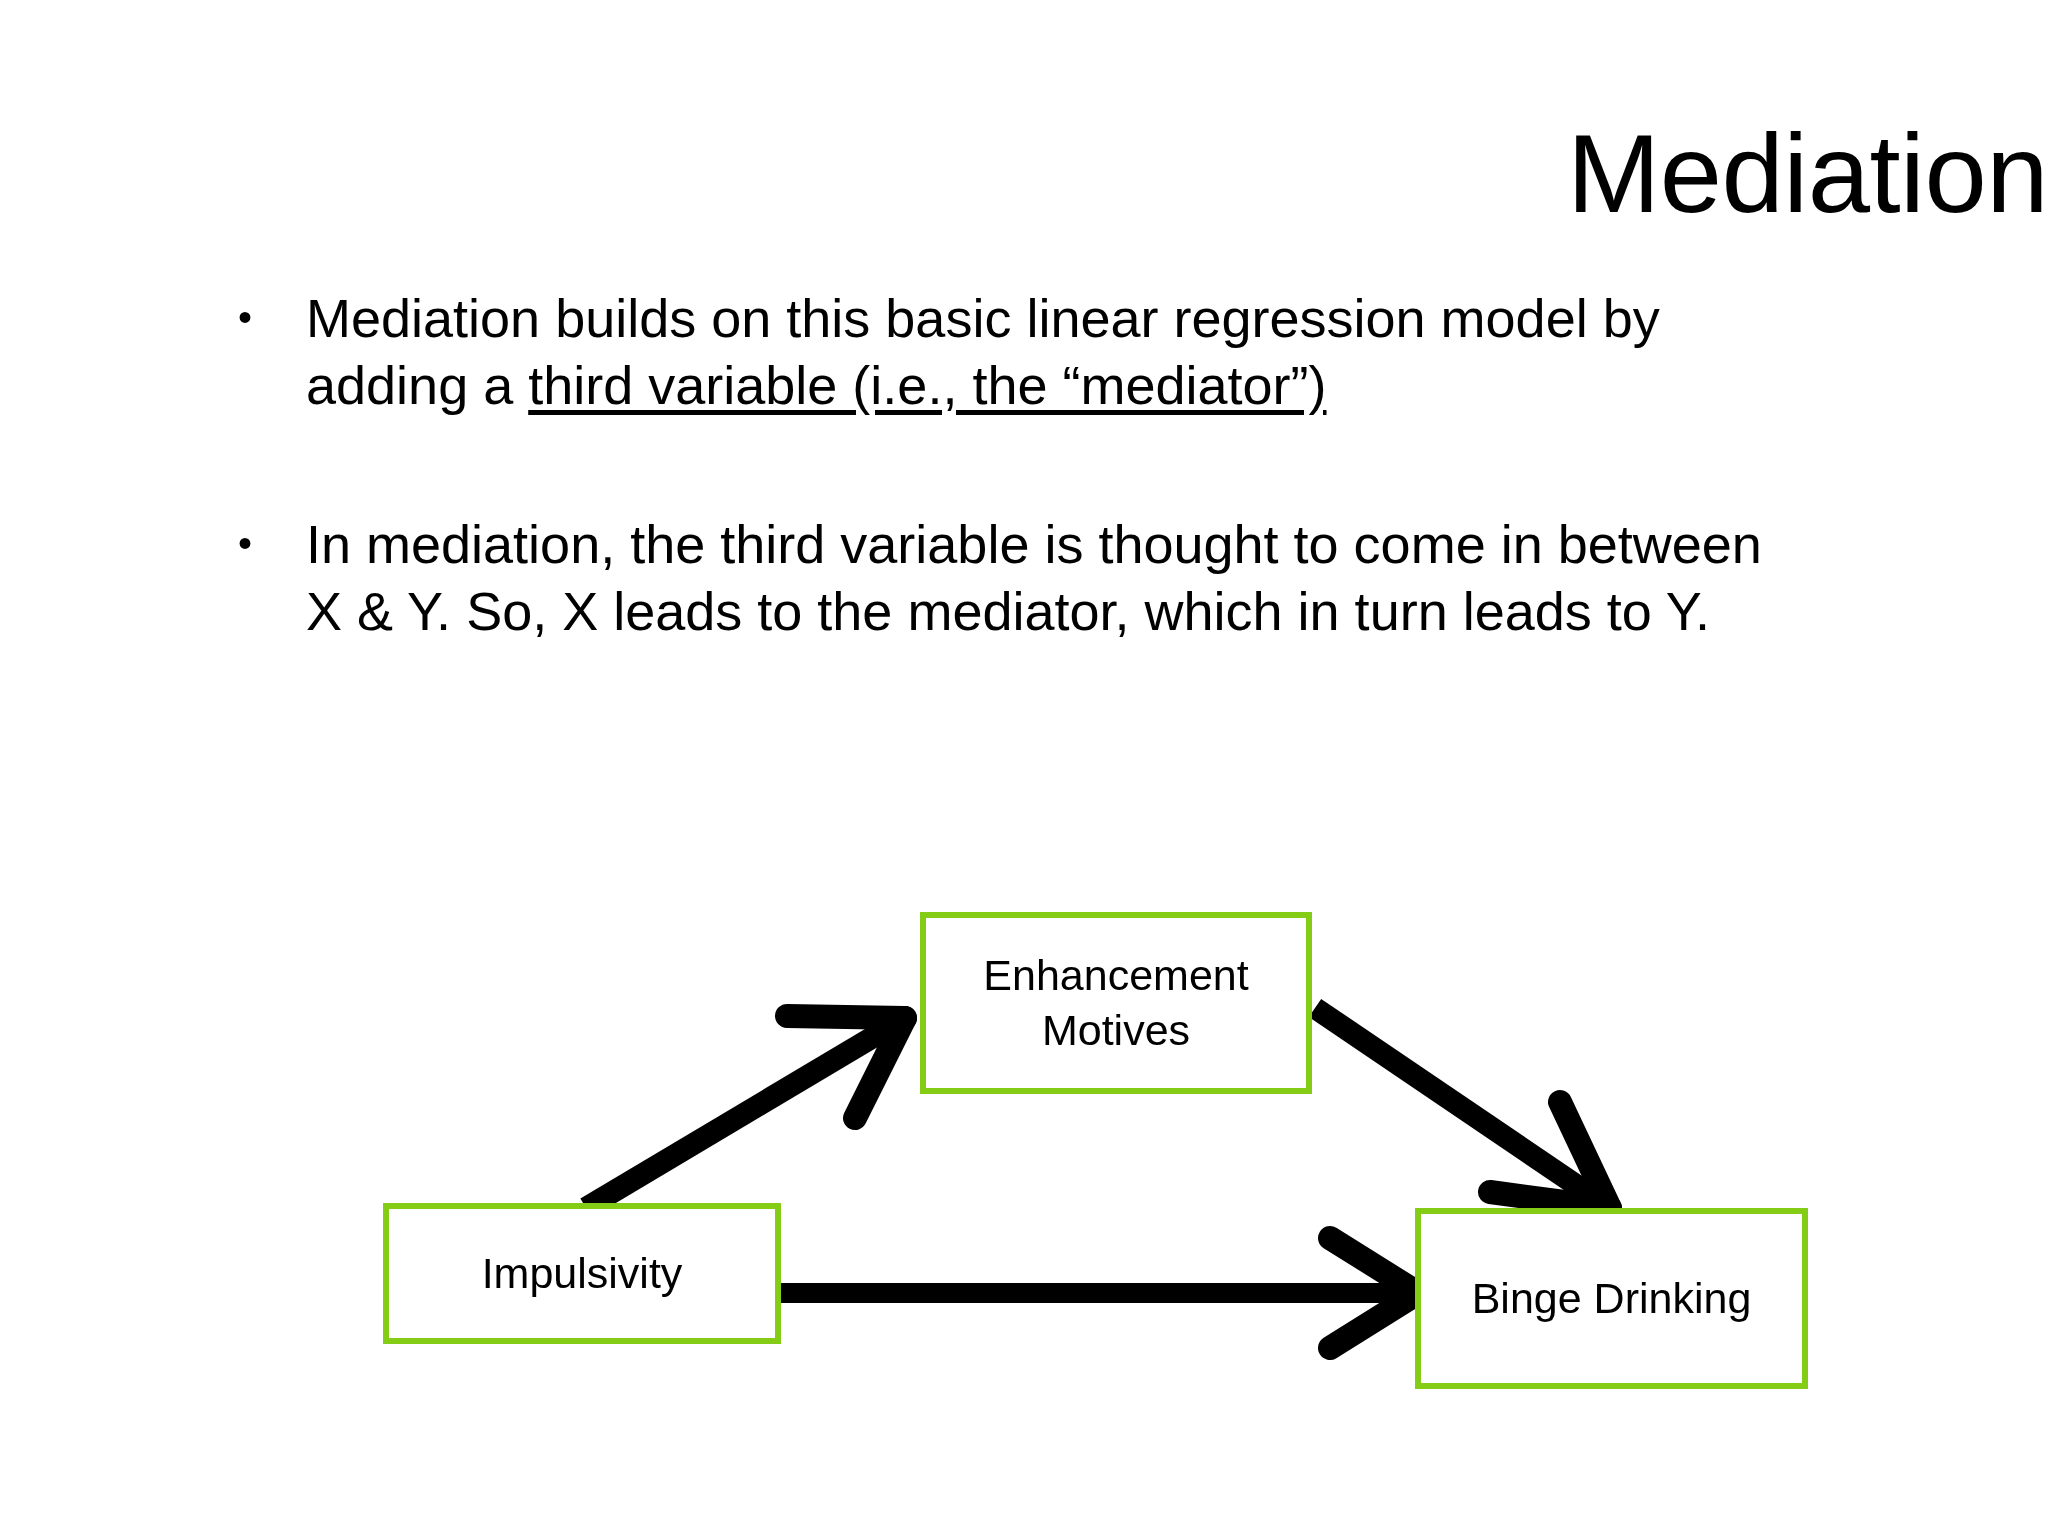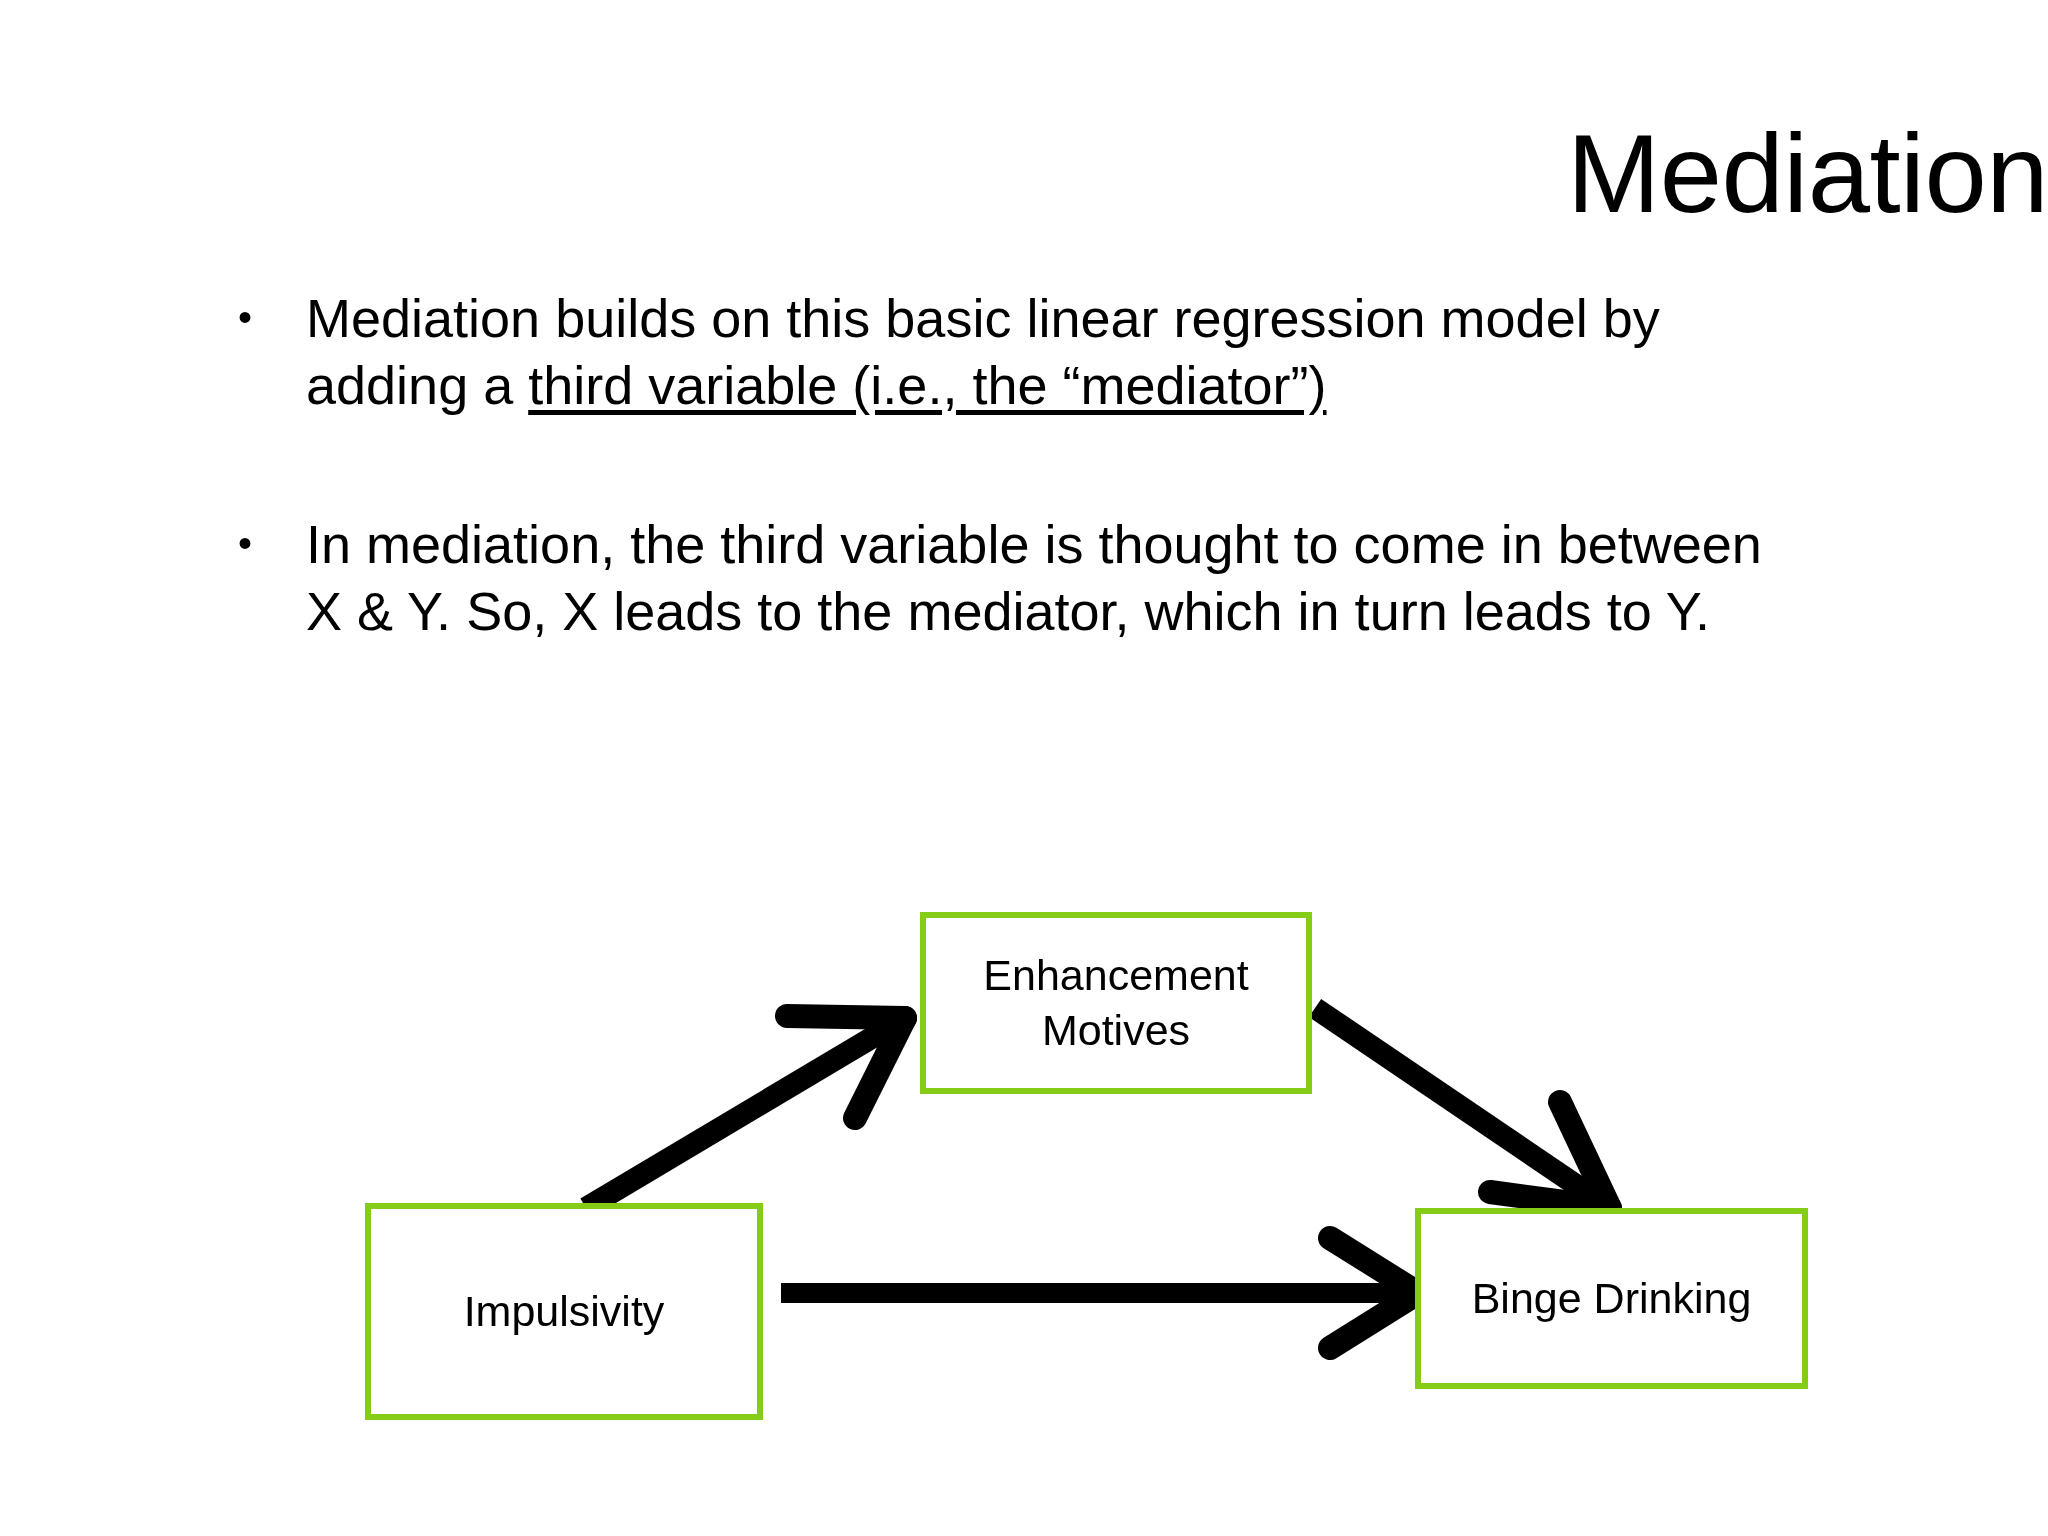--- a/index.html
+++ b/index.html
@@ -86,21 +86,21 @@
     text-align: center;
     font-size: 43px;
     line-height: 1.28;
     font-weight: 400;
     color: #000000;
   }
   #box-mediator {
     left: 920px; top: 72px; width: 392px; height: 182px;
   }
   #box-predictor {
-    left: 365px; top: 363px; width: 398px; height: 217px;
+    left: 383px; top: 363px; width: 398px; height: 141px;
   }
   #box-outcome {
     left: 1415px; top: 368px; width: 393px; height: 181px;
   }
   .box-label { padding: 0 14px; }
 </style>
 </head>
 <body>
 
 <div id="slide-title">Mediation</div>

